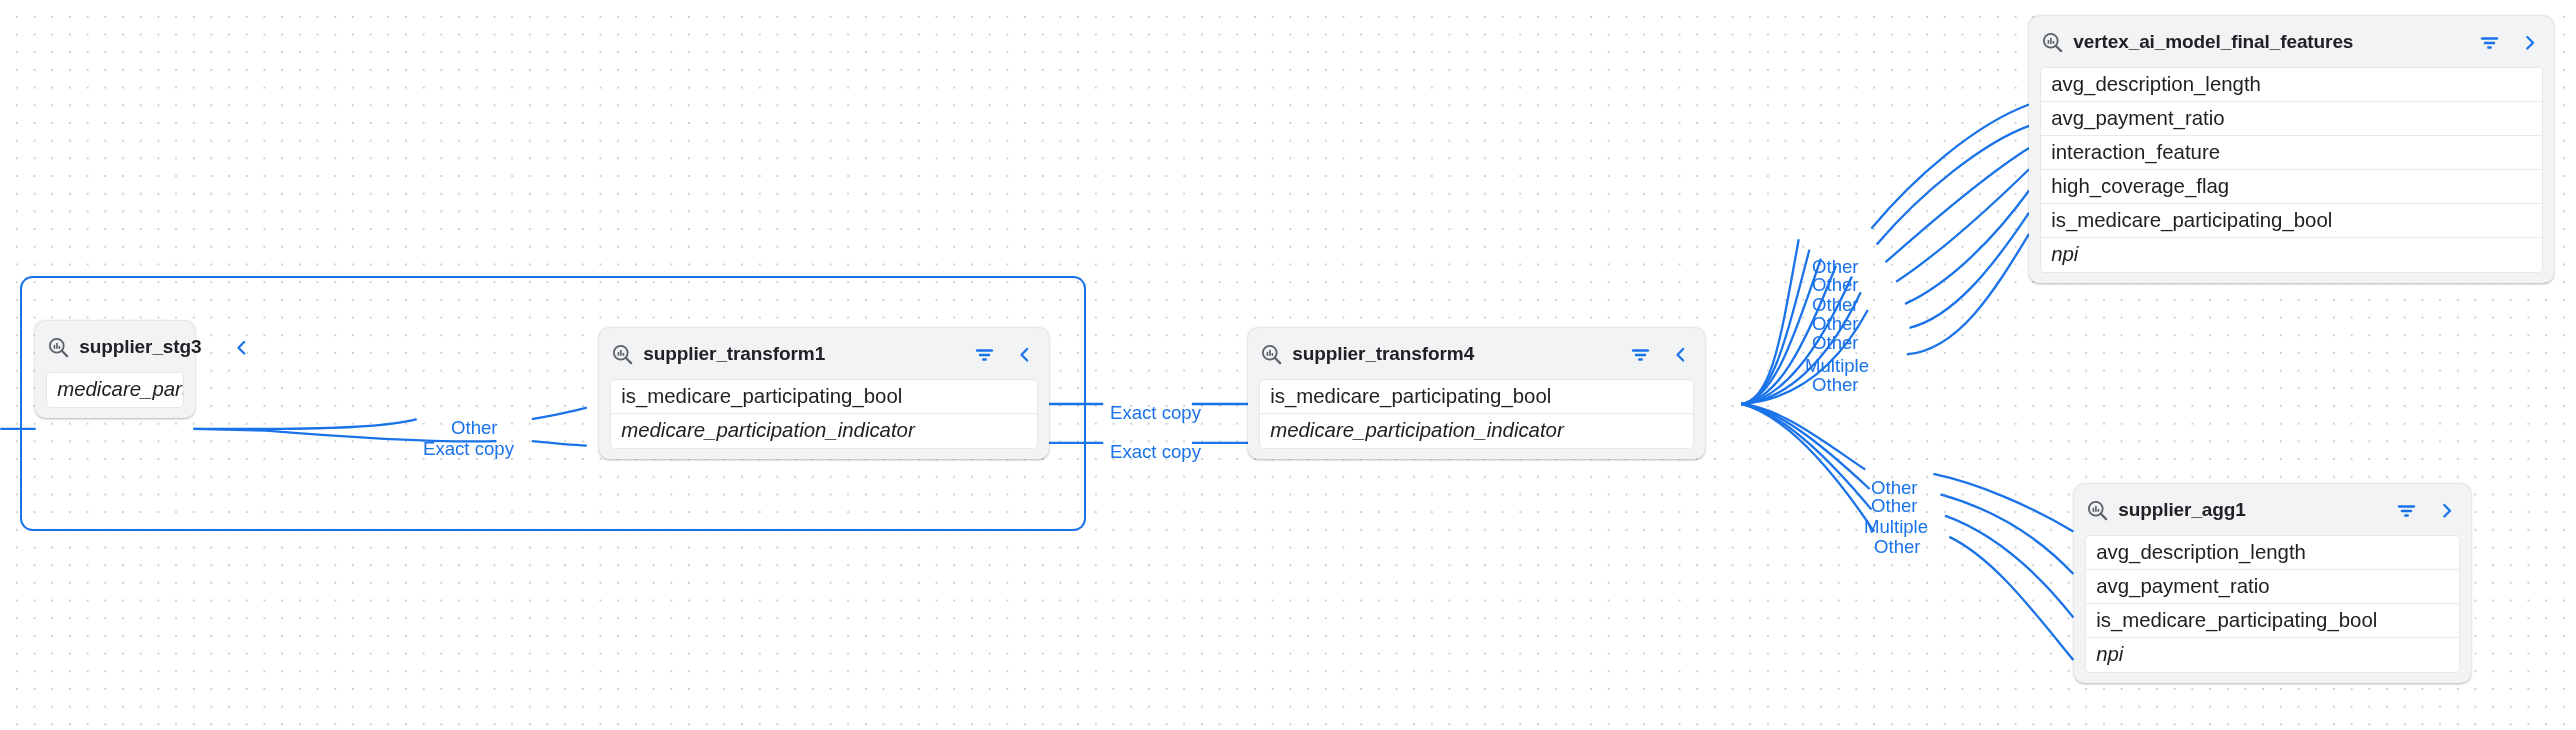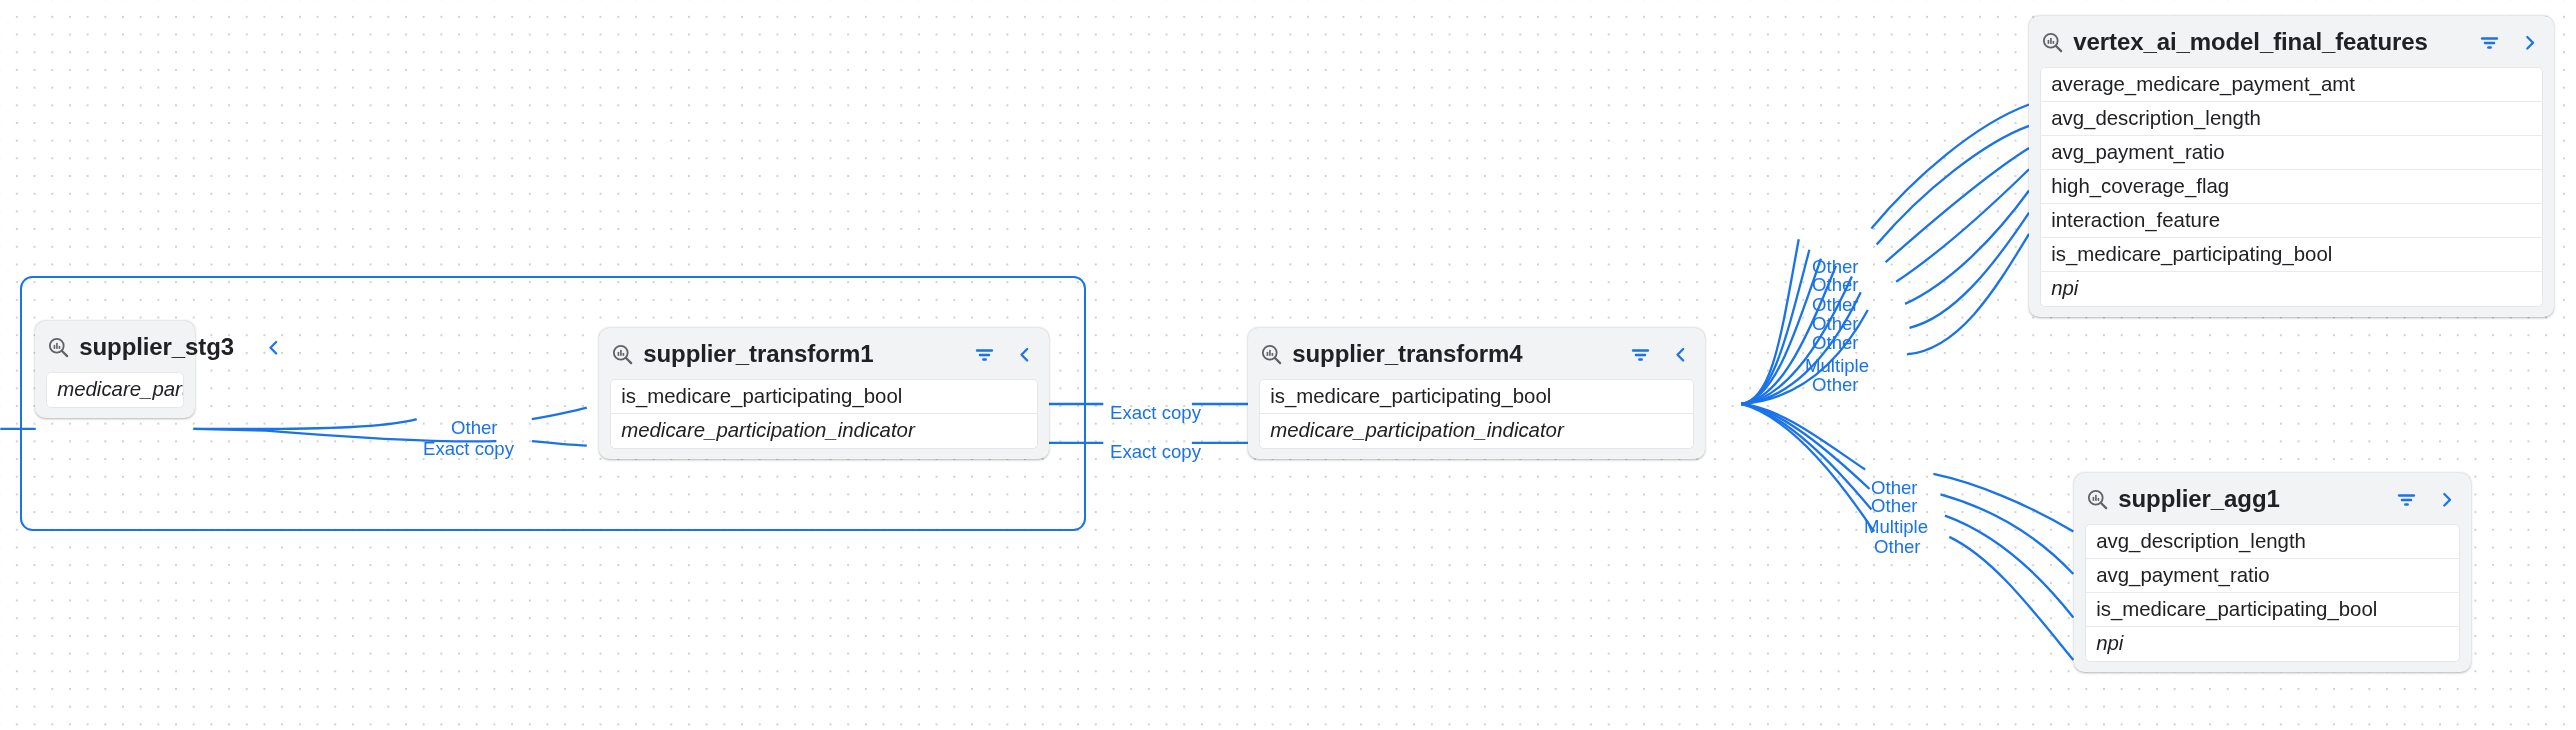--- a/index.html
+++ b/index.html
@@ -36,21 +36,21 @@
     padding: 8.9px 10.6px 10.6px 10.6px;
   }
   .node-header {
     display: flex;
     align-items: center;
     height: 35px;
     padding: 0 3.5px 0 1.8px;
     gap: 8.9px;
   }
   .node-title {
-    font-size: 24px;
+    font-size: 19px;
     font-weight: bold;
     color: #202124;
     letter-spacing: -0.1px;
     white-space: nowrap;
   }
   .spacer { flex: 1 1 auto; min-width: 12.4px; }
   .hdr-icon { flex: 0 0 auto; display: flex; align-items: center; justify-content: center; }
 
   .fields {
     background: #ffffff;
@@ -240,31 +240,30 @@
           <rect x="9.5" y="15.9" width="5" height="2.6" rx="1.3" fill="#1a73e8"></rect>
         </svg>
       </span>
       <span class="hdr-icon" style="margin-left:10.6px;">
         <svg width="19.5" height="19.5" viewBox="0 0 24 24">
           <polyline points="9,5 16,12 9,19" fill="none" stroke="#1a73e8" stroke-width="2.8" stroke-linecap="round" stroke-linejoin="round"></polyline>
         </svg>
       </span>
     </div>
     <div class="fields">
-      <div class="field">average_medicare_payment_amt</div>
       <div class="field">avg_description_length</div>
       <div class="field">avg_payment_ratio</div>
+      <div class="field">interaction_feature</div>
       <div class="field">high_coverage_flag</div>
-      <div class="field">interaction_feature</div>
       <div class="field">is_medicare_participating_bool</div>
       <div class="field">npi</div>
     </div>
   </div>
 
-  <div class="node" style="left:2074px; top:473px; width:397px;">
+  <div class="node" style="left:2074px; top:484px; width:397px;">
     <div class="node-header">
       <span class="hdr-icon">
         <svg width="23" height="23" viewBox="0 0 24 24">
           <circle cx="10.2" cy="10.2" r="7.2" fill="none" stroke="#5f6368" stroke-width="1.9"></circle>
           <line x1="15.4" y1="15.4" x2="21" y2="21" stroke="#5f6368" stroke-width="2.4" stroke-linecap="round"></line>
           <rect x="6.9" y="9.3" width="1.7" height="4.1" fill="#5f6368"></rect>
           <rect x="9.5" y="7.2" width="1.7" height="6.2" fill="#5f6368"></rect>
           <rect x="12.1" y="10.4" width="1.7" height="3" fill="#5f6368"></rect>
         </svg>
       </span>

